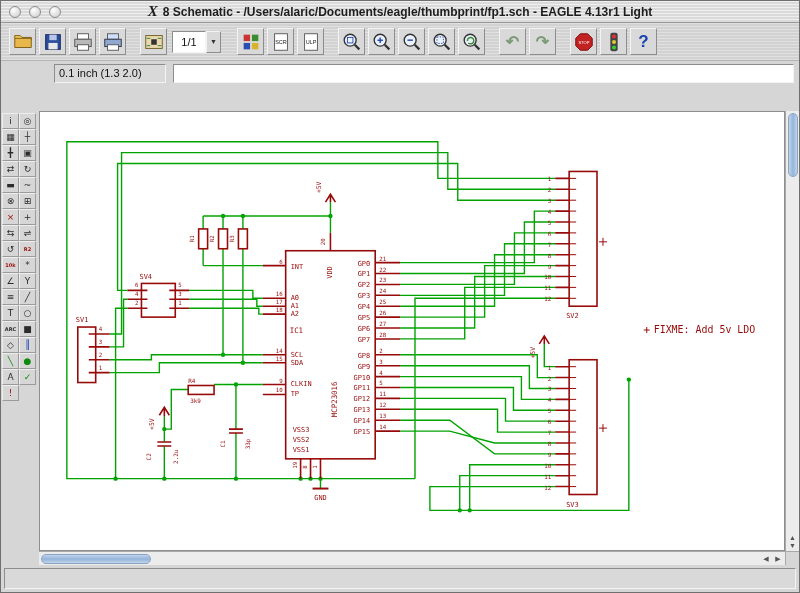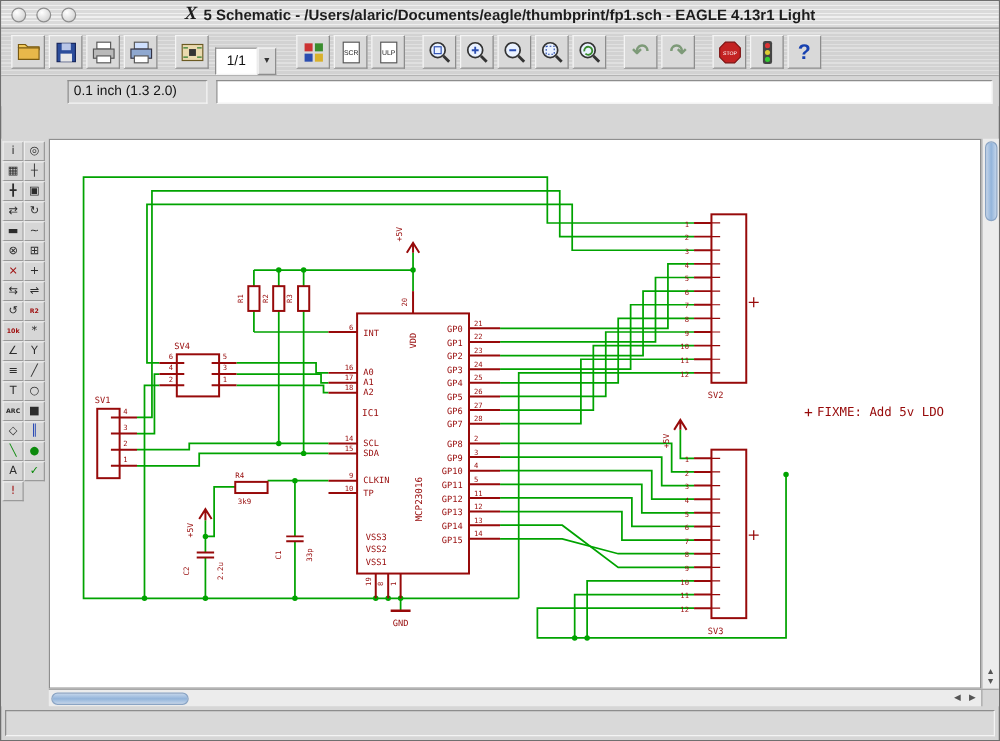--- a/index.html
+++ b/index.html
@@ -14,21 +14,21 @@
   .menubar{height:21px;background:#d8d8d8;border-bottom:1px solid #a5a5a5;display:flex;align-items:center;font-size:12px;color:#111;padding:0 6px;}
   .menu-item{padding:2px 9px;cursor:default;}
   .menu-help{margin-left:auto;padding:2px 9px;}
   
   .toolbar{height:38px;background:repeating-linear-gradient(180deg,#e0e0e0 0 1px,#d2d2d2 1px 3px);border-bottom:1px solid #b3b3b3;display:flex;align-items:center;padding:0 8px;gap:3px;}
   .t-btn{width:27px;height:27px;background:#d9d9d9;border:1px solid;border-color:#f4f4f4 #8d8d8d #8d8d8d #f4f4f4;display:flex;align-items:center;justify-content:center;padding:0;}
   .t-sep{width:8px;height:27px;flex:0 0 auto;}
   .t-glyph{font-size:16px;font-weight:bold;color:#3a7d2e;line-height:1;}
   .t-glyph.dim{color:#7d9a78;}
   .t-glyph.help{color:#1741b0;font-size:17px;}
-  .combo{display:flex;align-items:flex-end;height:36px;margin:0 2px;}
+  .combo{display:flex;align-items:center;height:20px;margin:0 2px;}
   .combo .combo-val{width:34px;height:22px;background:#ffffff;border:1px solid;border-color:#8d8d8d #f4f4f4 #f4f4f4 #8d8d8d;font-size:11px;display:flex;align-items:center;justify-content:center;color:#111;}
   .combo .combo-arr{width:15px;height:22px;background:#d9d9d9;border:1px solid;border-color:#f4f4f4 #8d8d8d #8d8d8d #f4f4f4;font-size:7px;display:flex;align-items:center;justify-content:center;color:#333;}
   
   .cmdrow{height:24px;display:flex;align-items:center;padding:0 5px;gap:7px;background:#d6d6d6;}
   .coords{width:112px;height:19px;background:#d9d9d9;border:1px solid;border-color:#8d8d8d #f4f4f4 #f4f4f4 #8d8d8d;font-size:11px;color:#111;padding:2px 4px;white-space:nowrap;overflow:hidden;margin-left:48px;}
   .cmdline{flex:1;height:19px;background:#ffffff;border:1px solid;border-color:#8d8d8d #f4f4f4 #f4f4f4 #8d8d8d;font-size:11px;padding:0 4px;font-family:"Liberation Sans",sans-serif;}
   
   .workarea{position:absolute;top:110px;left:0;right:0;bottom:27px;background:#d6d6d6;}
   .palette{position:absolute;left:0;top:0;bottom:0;width:38px;background:#d6d6d6;display:flex;flex-wrap:wrap;align-content:flex-start;padding:2px 1px;}
   .pal{width:17px;height:16px;margin:0;padding:0;background:#d6d6d6;border:1px solid;border-color:#eeeeee #9a9a9a #9a9a9a #eeeeee;display:flex;align-items:center;justify-content:center;}
@@ -56,21 +56,21 @@
 <body>
 
 <div class="window">
 
   <div class="titlebar">
     <span class="tb-btn"></span>
     <span class="tb-btn"></span>
     <span class="tb-btn"></span>
     <div class="title">
       <span class="xlogo">X</span>
-      <span>5 Schematic - /Users/alaric/Documents/eagle/thumbprint/fp1.sch - EAGLE 4.13r1 Light</span>
+      <span>8 Schematic - /Users/alaric/Documents/eagle/thumbprint/fp1.sch - EAGLE 4.13r1 Light</span>
     </div>
   </div>
 
 
   <div class="toolbar">
     <button class="t-btn">
       <svg width="22" height="22" viewBox="0 0 24 24">
           <path d="M3 8 V5 h6 l2 2 h10 v3" fill="#f0c85a" stroke="#7a5a10"></path>
           <path d="M3 8 h18 v10 H3 z" fill="#e8b84a" stroke="#7a5a10"></path>
         </svg>

